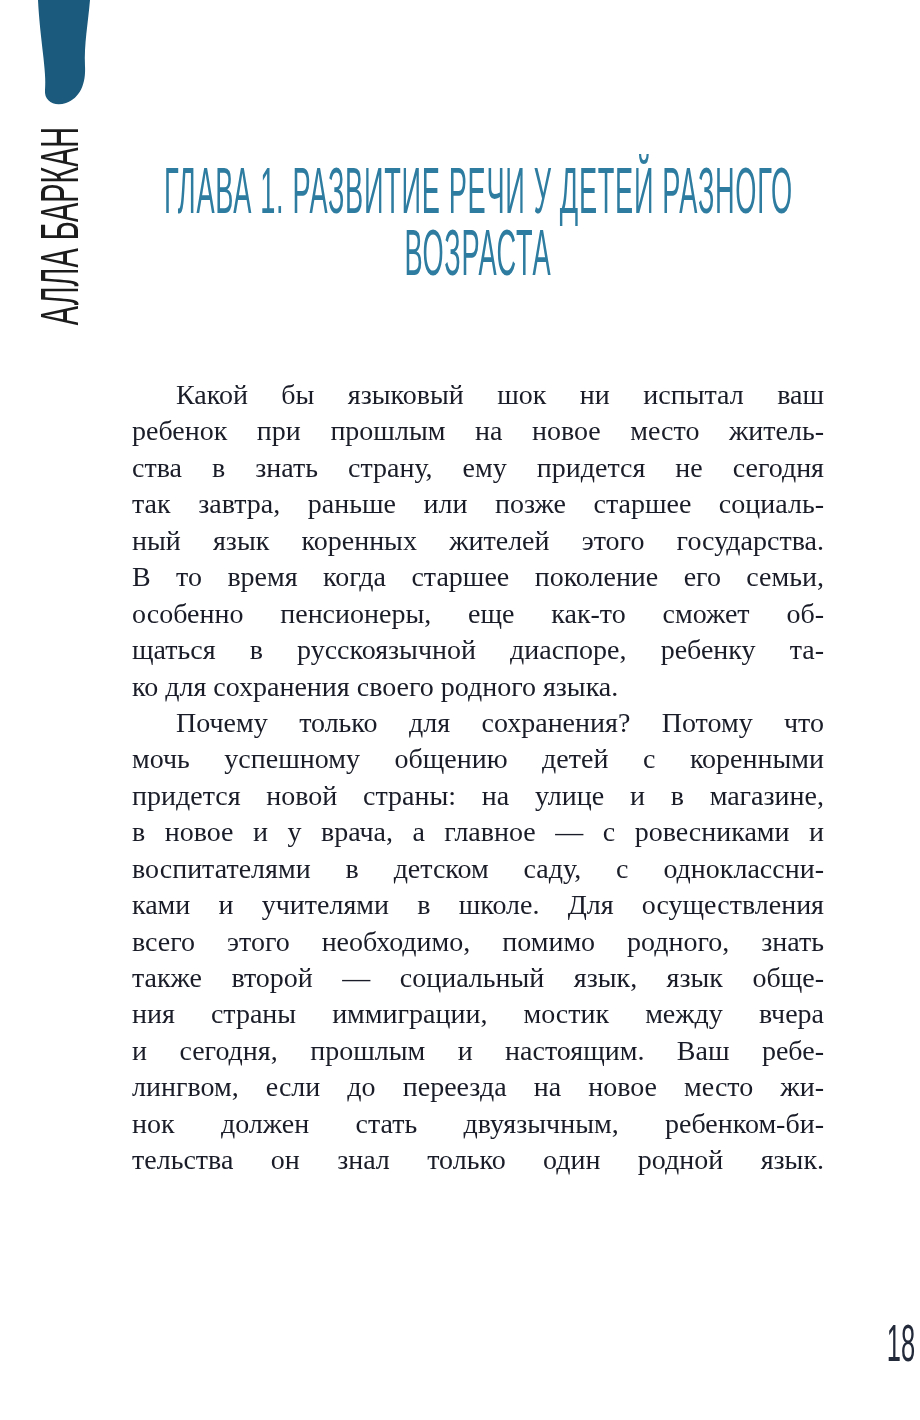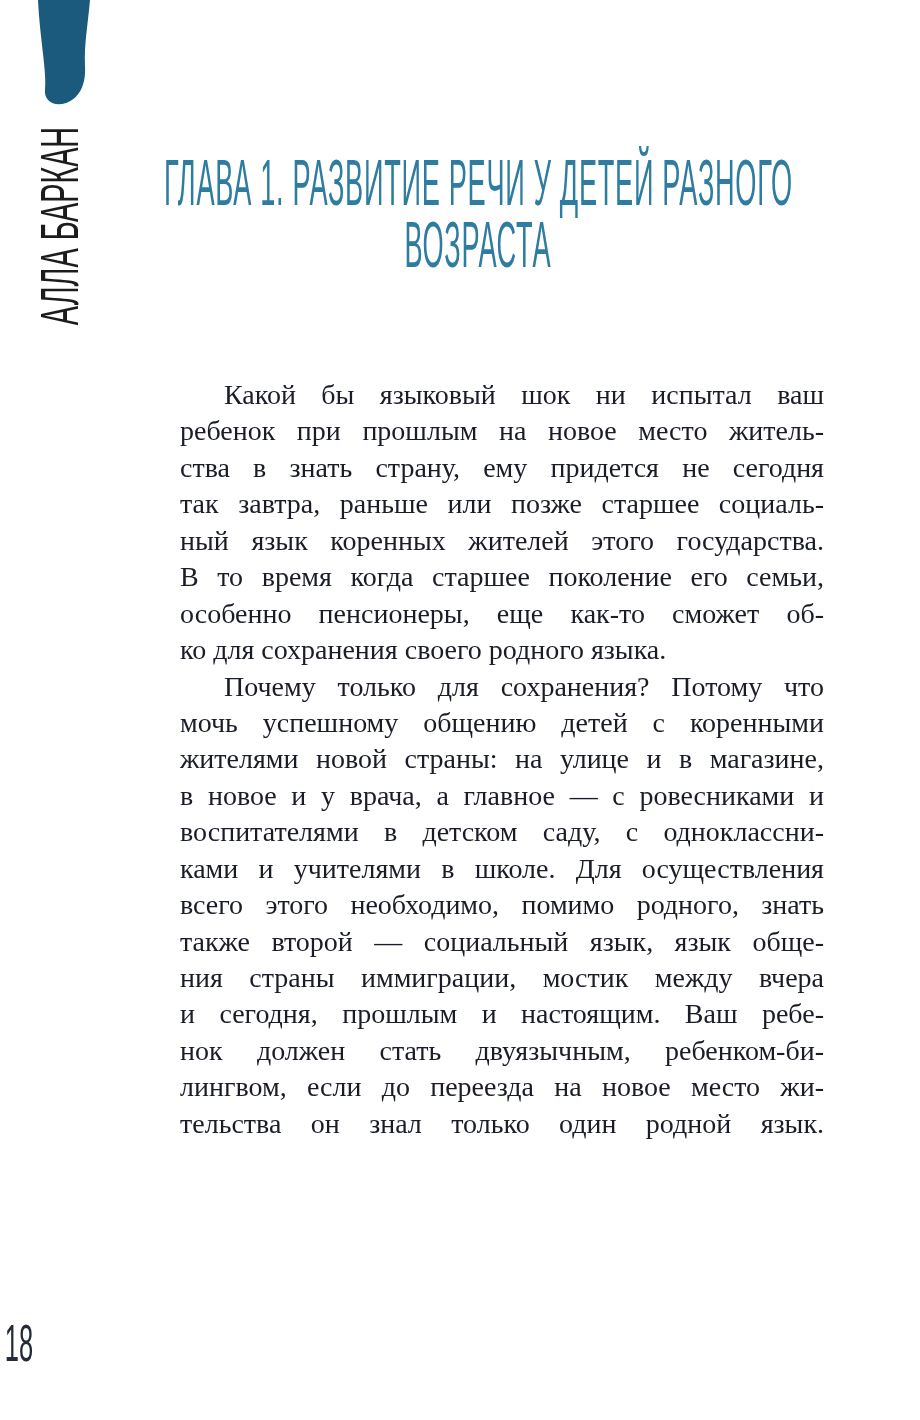--- a/index.html
+++ b/index.html
@@ -43,21 +43,21 @@
     font-weight: 400;
     letter-spacing: 0px;
     color: #1c1c1c;
     transform: rotate(-90deg) scale(0.8, 1.5);
   }
 
   
   #chapter-title {
     position: absolute;
     left: 132px;
-    top: 152px;
+    top: 160px;
     width: 692px;
   }
   .title-line {
     display: flex;
     justify-content: center;
     height: 62px;
     align-items: center;
   }
   .title-line span {
     white-space: nowrap;
@@ -78,38 +78,37 @@
     font-size: 28px;
     line-height: 36.45px;
     color: #1a1d28;
   }
   .body-line {
     text-align: justify;
     text-align-last: justify;
     height: 36.45px;
     overflow: visible;
     white-space: normal;
-    margin-left: 48px;
   }
   .body-line.first {
     padding-left: 44px;
   }
   .body-line.no-stretch {
     text-align-last: left;
   }
 
   
   #page-number-wrap {
     position: absolute;
-    left: 0;
+    left: 16px;
     right: 0;
     top: 1320px;
     height: 46px;
     display: flex;
-    justify-content: flex-start;
+    justify-content: flex-end;
     align-items: center;
   }
   #page-number-wrap span {
     white-space: nowrap;
     font-family: "Liberation Sans", sans-serif;
     font-size: 34px;
     color: #232a3a;
     transform: scale(0.75, 1.5);
   }
 </style>
@@ -136,33 +135,34 @@
   </div>
 
   <div id="body-text">
       <div class="body-line first">Какой бы языковый шок ни испытал ваш</div>
       <div class="body-line">ребенок при прошлым на новое место житель-</div>
       <div class="body-line">ства в знать страну, ему придется не сегодня</div>
       <div class="body-line">так завтра, раньше или позже старшее социаль-</div>
       <div class="body-line">ный язык коренных жителей этого государства.</div>
       <div class="body-line">В то время когда старшее поколение его семьи,</div>
       <div class="body-line">особенно пенсионеры, еще как-то сможет об-</div>
+      <div class="body-line">щаться в русскоязычной диаспоре, ребенку та-</div>
       <div class="body-line no-stretch">ко для сохранения своего родного языка.</div>
       <div class="body-line first">Почему только для сохранения? Потому что</div>
       <div class="body-line">мочь успешному общению детей с коренными</div>
-      <div class="body-line">жителями новой страны: на улице и в магазине,</div>
+      <div class="body-line">придется новой страны: на улице и в магазине,</div>
       <div class="body-line">в новое и у врача, а главное — с ровесниками и</div>
       <div class="body-line">воспитателями в детском саду, с одноклассни-</div>
       <div class="body-line">ками и учителями в школе. Для осуществления</div>
       <div class="body-line">всего этого необходимо, помимо родного, знать</div>
       <div class="body-line">также второй — социальный язык, язык обще-</div>
       <div class="body-line">ния страны иммиграции, мостик между вчера</div>
       <div class="body-line">и сегодня, прошлым и настоящим. Ваш ребе-</div>
+      <div class="body-line">лингвом, если до переезда на новое место жи-</div>
       <div class="body-line">нок должен стать двуязычным, ребенком-би-</div>
-      <div class="body-line">лингвом, если до переезда на новое место жи-</div>
       <div class="body-line">тельства он знал только один родной язык.</div>
     </div>
 
   <div id="page-number-wrap">
     <span>18</span>
   </div>
 
 </div>
 
 </body></html>

